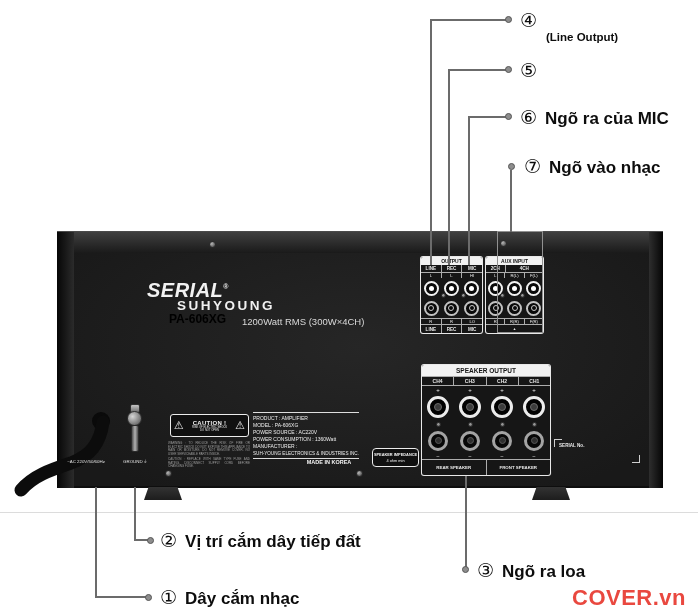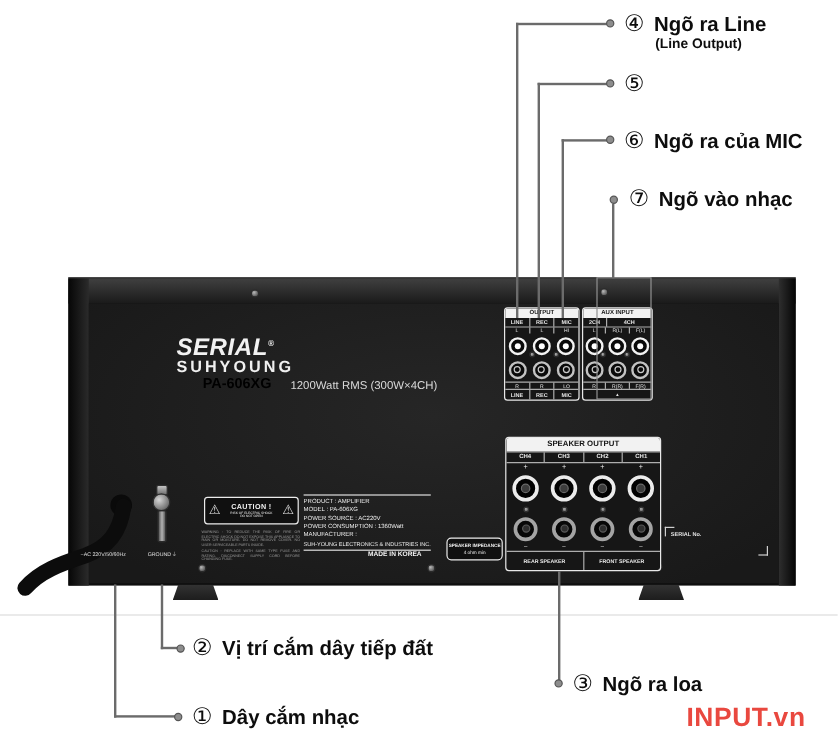--- a/index.html
+++ b/index.html
@@ -141,21 +141,21 @@
   <div class="foot" style="left:144px; top:487px;"></div>
   <div class="foot" style="left:532px; top:487px;"></div>
 
   <div class="screw" style="left:209px; top:241px;"></div>
   <div class="screw" style="left:500px; top:240px;"></div>
   <div class="screw" style="left:165px; top:470px;"></div>
   <div class="screw" style="left:356px; top:470px;"></div>
   <div class="screw" style="left:545px; top:469px;"></div>
 
   <div class="brand" style="left:147px; top:279px;"><span>SERIAL</span><span class="reg">®</span></div>
-  <div class="brand2" style="left:147px; top:298px;">SUHYOUNG</div>
+  <div class="brand2" style="left:177px; top:298px;">SUHYOUNG</div>
   <div class="model" style="left:169px; top:312px;">PA-606XG</div>
   <div class="specs" style="left:242px; top:316px;">1200Watt RMS (300W×4CH)</div>
 
   <div class="jgroup" style="left:420px; top:256px; width:63px; height:78px;">
     <div class="pband">OUTPUT</div>
     <div class="prow h7">
       <span class="pcell">LINE</span>
       <span class="pcell bl">REC</span>
       <span class="pcell bl">MIC</span>
     </div>
@@ -376,21 +376,20 @@
 
   <div class="ln" style="left:95px; top:487px; width:2px; height:111px;"></div>
   <div class="ln" style="left:95px; top:596px; width:52px; height:2px;"></div>
   <div class="dot" style="left:145px; top:594px;"></div>
 
   <div class="ln" style="left:465px; top:476px; width:2px; height:92px;"></div>
   <div class="dot" style="left:462px; top:566px;"></div>
 
   <div class="co" style="left:520px; top:9px;">
     <span class="n">④</span>
-    <span>Ngõ ra Line</span>
   </div>
   <div class="co-sub" style="left:546px; top:31px;">(Line Output)</div>
 
   <div class="co" style="left:520px; top:59px;">
     <span class="n">⑤</span>
   </div>
 
   <div class="co" style="left:520px; top:106px;">
     <span class="n">⑥</span>
     <span>Ngõ ra của MIC</span>
@@ -409,15 +408,15 @@
   <div class="co" style="left:160px; top:586px;">
     <span class="n">①</span>
     <span>Dây cắm nhạc</span>
   </div>
 
   <div class="co" style="left:477px; top:559px;">
     <span class="n">③</span>
     <span>Ngõ ra loa</span>
   </div>
 
-  <div class="watermark" style="left: 572px; top: 585px; color: rgb(233, 72, 63);">INPUT.vn</div>
+  <div class="watermark" style="left: 572px; top: 585px; color: rgb(233, 72, 63);">COVER.vn</div>
 
 </div>
 
 </body></html>

